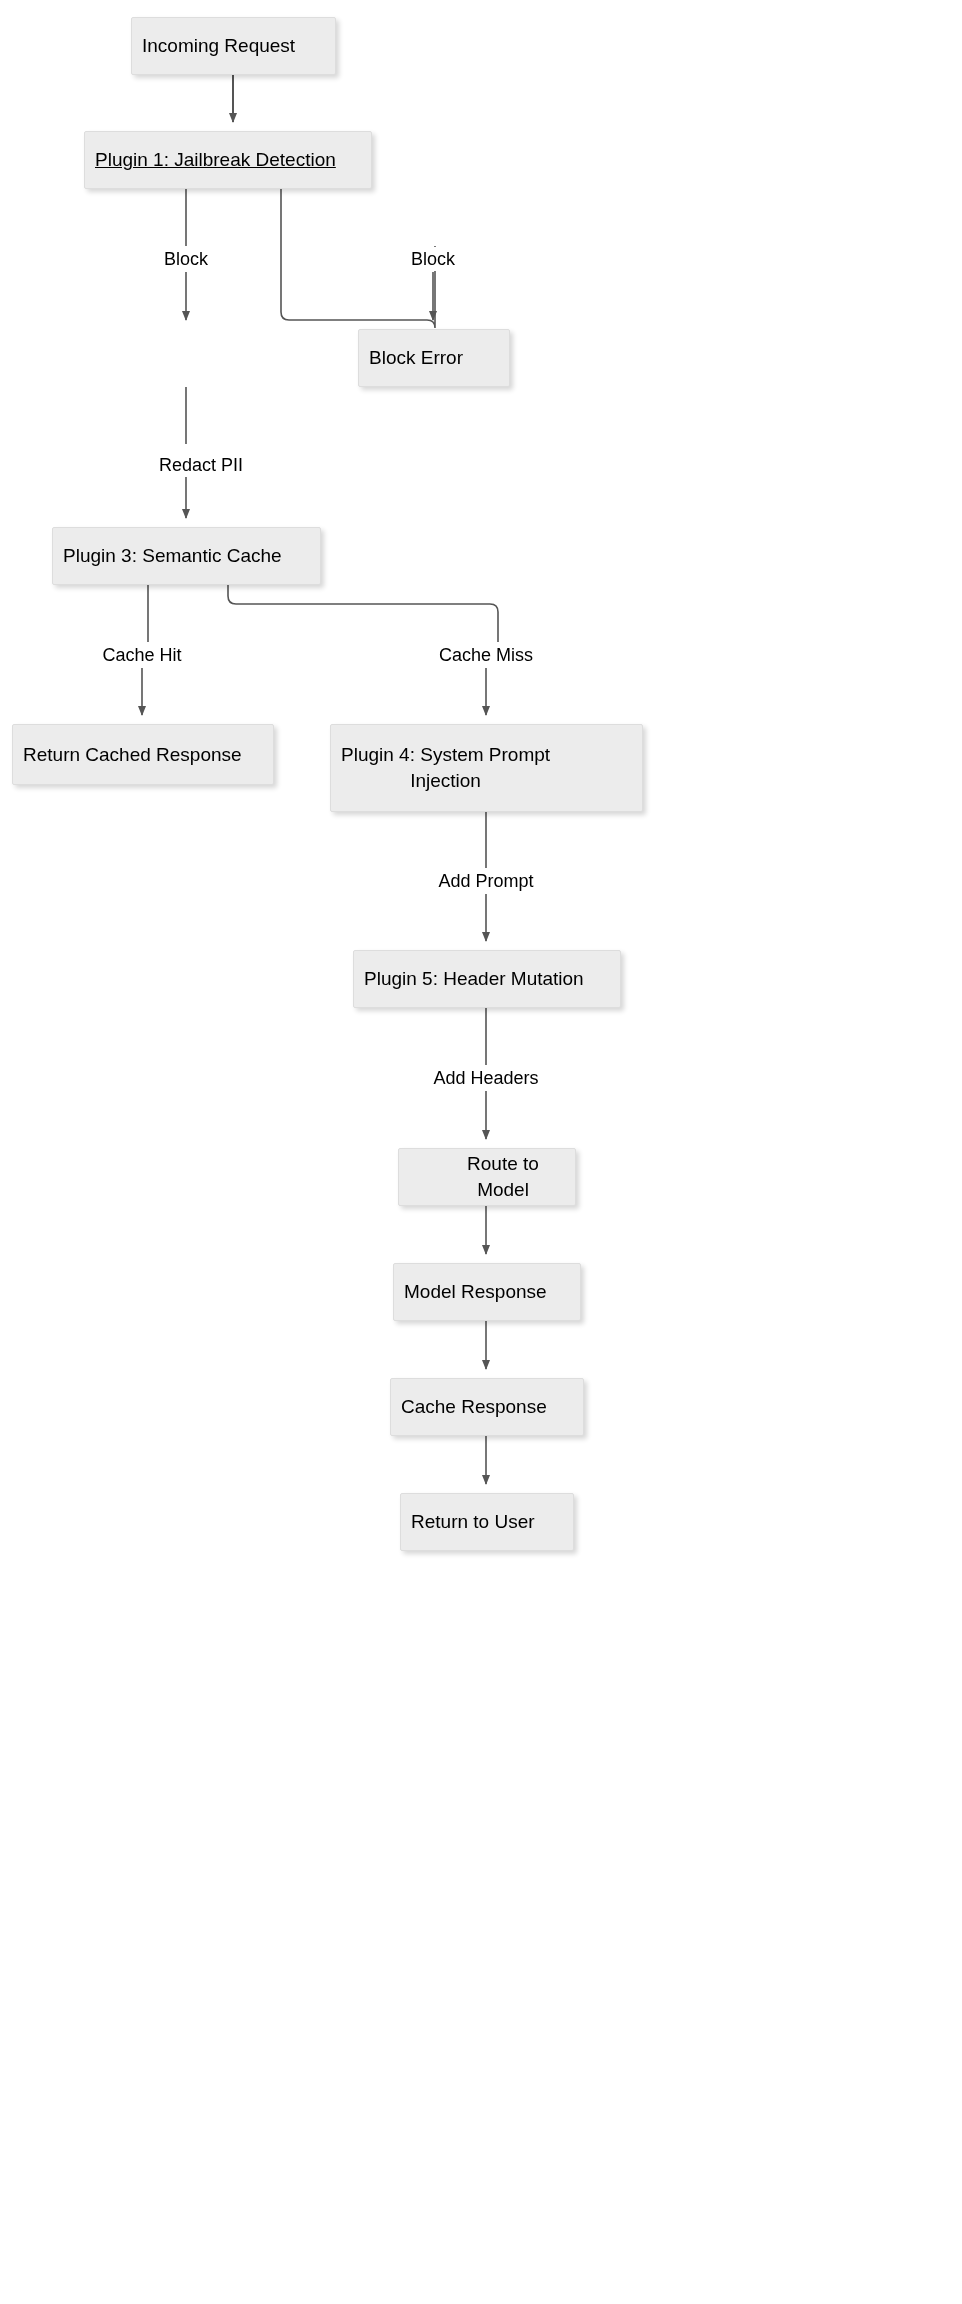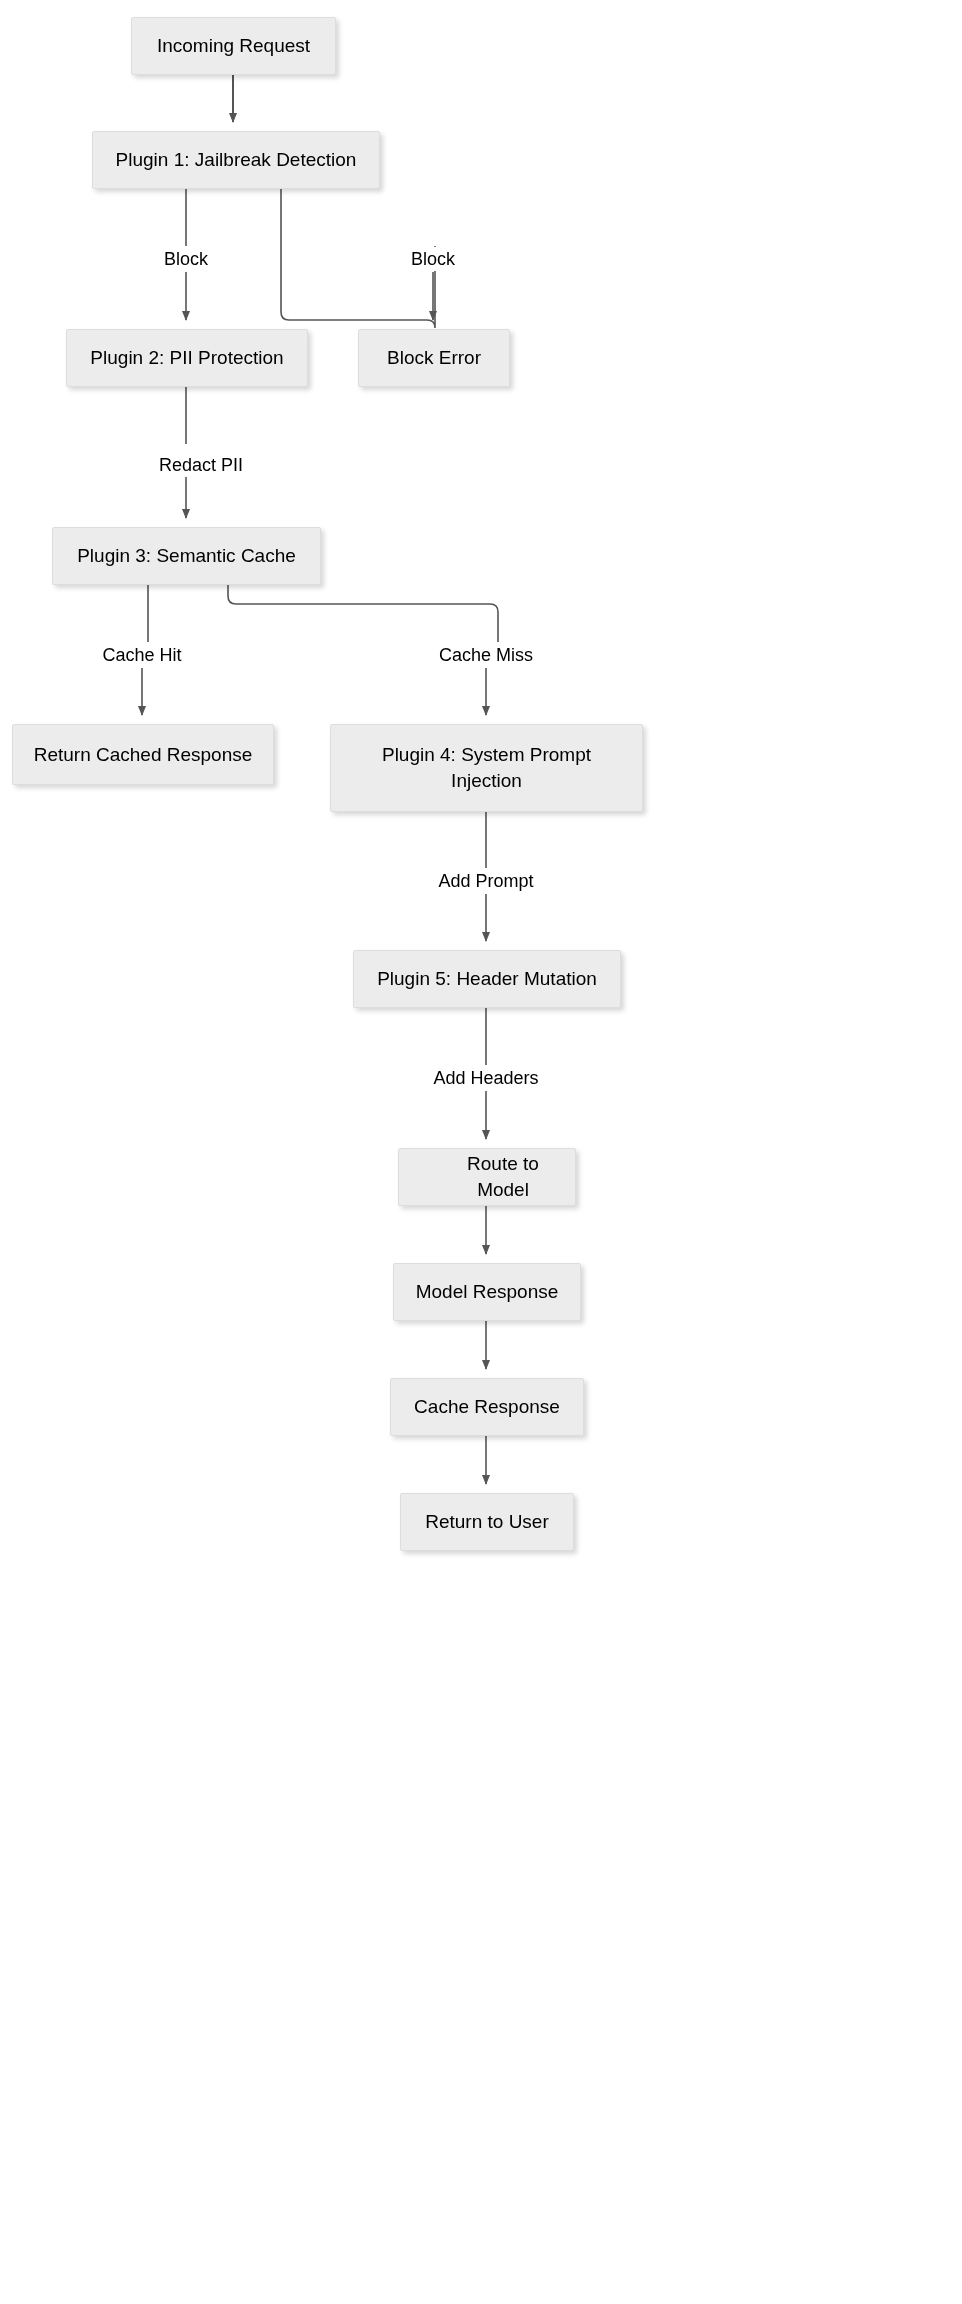--- a/index.html
+++ b/index.html
@@ -24,21 +24,20 @@
   }
   .node {
     position: absolute;
     box-sizing: border-box;
     background: #ECECEC;
     border: 1px solid #DDDDDD;
     border-radius: 2px;
     box-shadow: 3px 3px 5px rgba(0,0,0,0.16);
     display: flex;
     align-items: center;
-    justify-content: center;
     text-align: center;
     color: #000000;
     font-size: 19px;
     line-height: 26px;
     font-family: "Liberation Sans", sans-serif;
     z-index: 2;
   }
   .node-label {
     display: block;
     white-space: pre-line;
@@ -91,27 +90,24 @@
 
     <path d="M486,1321 L486,1369" fill="none" stroke="#555555" stroke-width="1.6" marker-end="url(#arrowhead)"></path>
 
     <path d="M486,1436 L486,1484" fill="none" stroke="#555555" stroke-width="1.6" marker-end="url(#arrowhead)"></path>
   </svg>
 
   <div class="node" style="left:131px; top:17px; width:205px; height:58px;">
     <span class="node-label">Incoming Request</span>
   </div>
 
-  <div class="node" style="left:92px; top:131px; width:288px; height:58px;">
+  <div class="node" style="left:84px; top:131px; width:288px; height:58px;text-decoration:underline;">
     <span class="node-label">Plugin 1: Jailbreak Detection</span>
   </div>
 
-  <div class="node" style="left:66px; top:329px; width:242px; height:58px;">
-    <span class="node-label">Plugin 2: PII Protection</span>
-  </div>
 
   <div class="node" style="left:358px; top:329px; width:152px; height:58px;">
     <span class="node-label">Block Error</span>
   </div>
 
   <div class="node" style="left:52px; top:527px; width:269px; height:58px;">
     <span class="node-label">Plugin 3: Semantic Cache</span>
   </div>
 
   <div class="node" style="left:12px; top:724px; width:262px; height:61px;">

